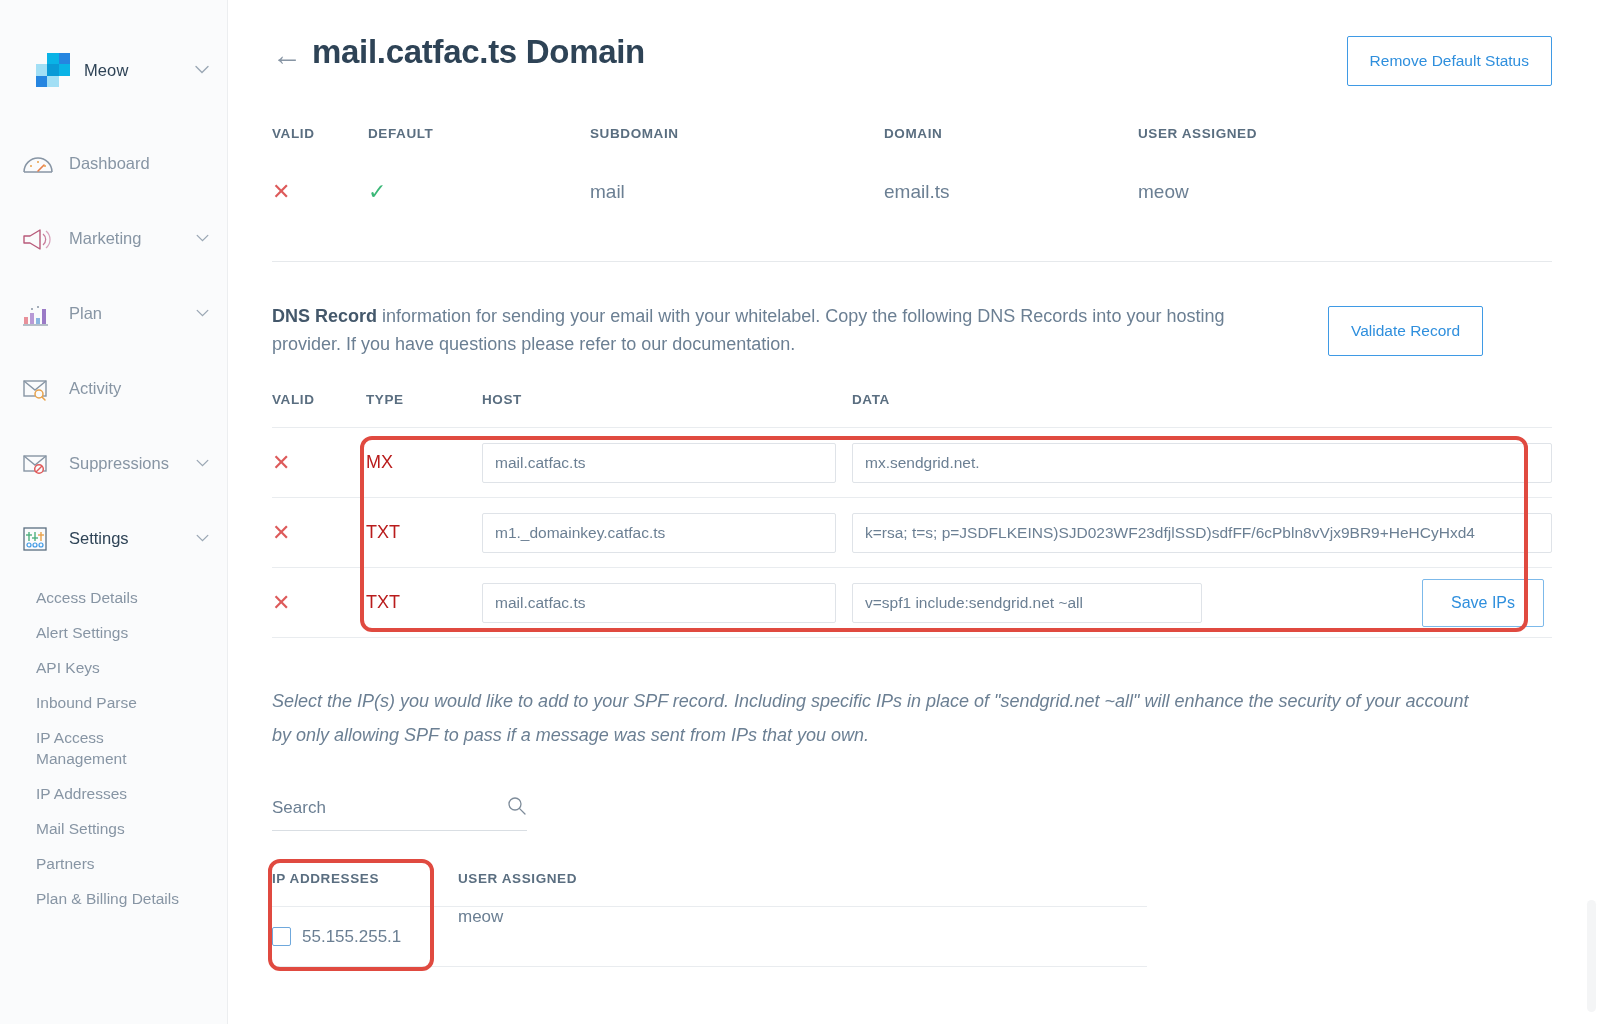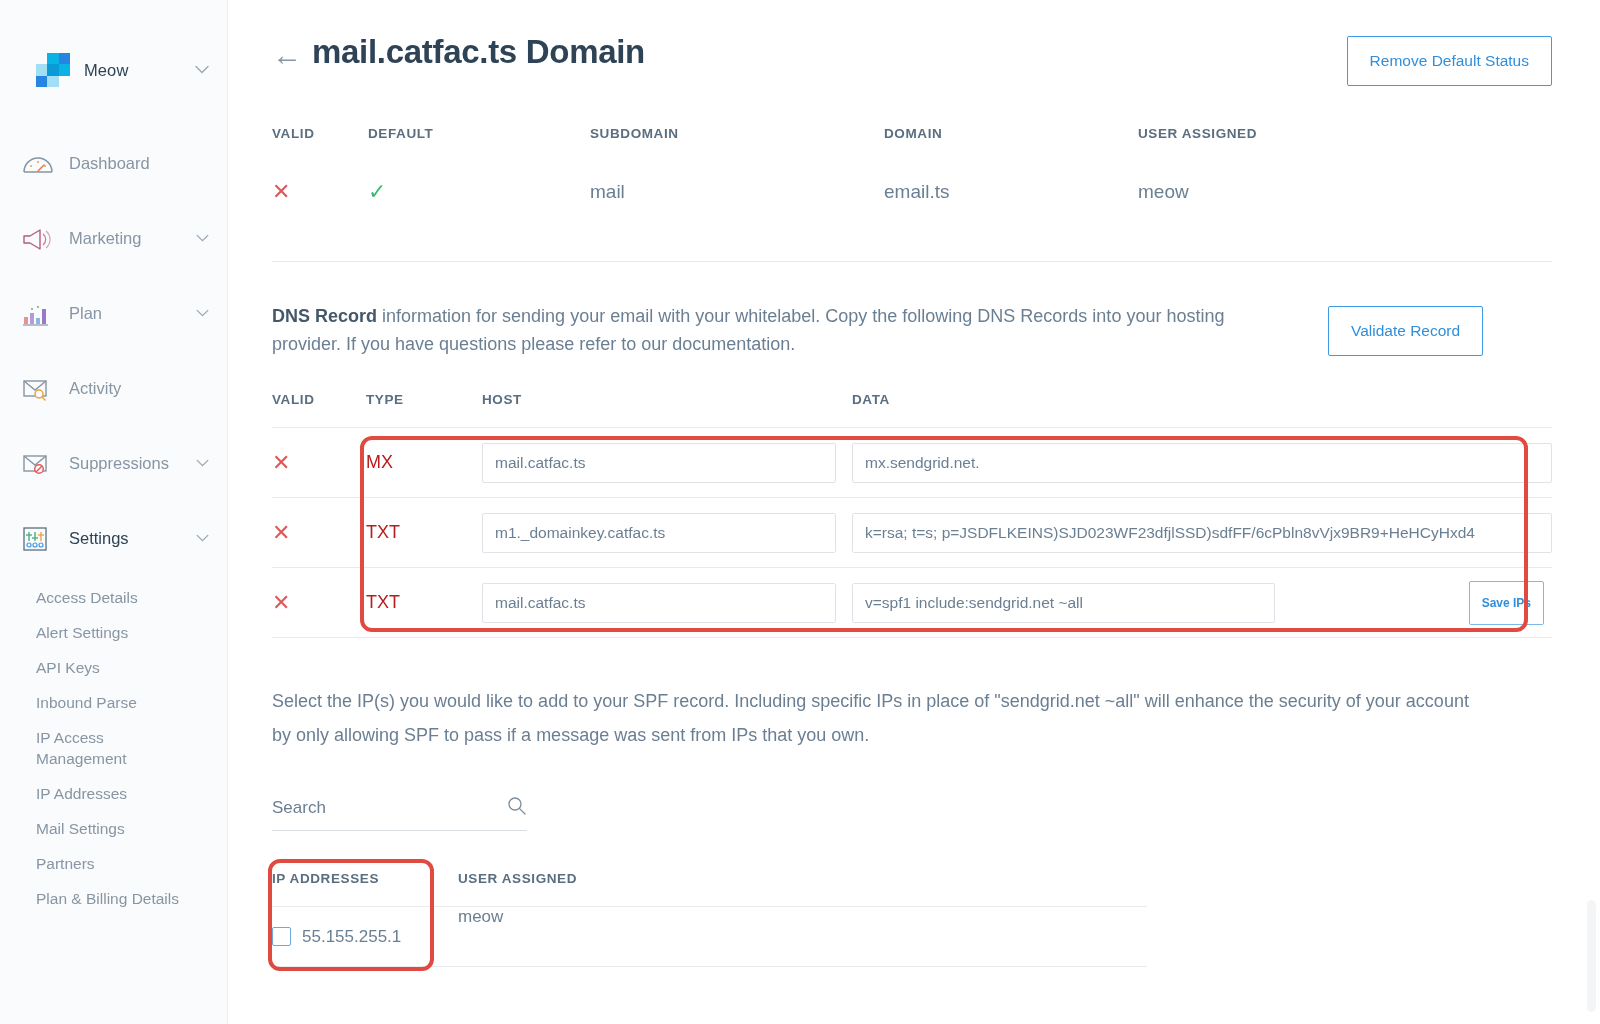--- a/index.html
+++ b/index.html
@@ -129,40 +129,41 @@
   }
   .dns-row .d-valid { display: flex; align-items: center; }
   .dns-row .d-type { font-size: 18px; color: #b91c1c; }
   .field {
     border: 1px solid #dfe3e8; background: #fff; border-radius: 2px;
     height: 40px; line-height: 38px; padding: 0 12px;
     font-size: 15.5px; color: #6b7f93; width: 354px;
     overflow: hidden; white-space: nowrap; font-family: "Liberation Sans", sans-serif;
   }
   .field.data { width: 100%; }
-  .field.data.short { width: 423px; }
+  .field.data.short { width: 350px; }
   .d-data.with-btn { display: flex; align-items: center; }
   .save-ips-wrap { margin-left: auto; padding-right: 8px; }
   .btn-save {
     background: #fff; border: 1px solid #7cb9ea; color: #2f8fdd;
-    font-size: 12px; border-radius: 2px; padding: 14px 12px;
-    cursor: pointer; font-family: "Liberation Sans", sans-serif; white-space: nowrap; font-weight: bold;
+    font-size: 16px; border-radius: 2px; padding: 14px 28px;
+    cursor: pointer; font-family: "Liberation Sans", sans-serif; white-space: nowrap;
   }
   .dns-bottom-line { border-top: 1px solid #e9ecef; }
 
   
   .hl {
     position: absolute; border: 4px solid #e04a40; border-radius: 12px;
     pointer-events: none; z-index: 5;
   }
 
   
   .spf-text {
     margin-top: 46px; font-size: 18px; line-height: 34px; color: #6b7f93;
     max-width: 1215px;
+    font-style: italic;
   }
 
   
   .search-wrap {
     margin-top: 44px; width: 255px; position: relative;
     border-bottom: 1px solid #d9dee3; padding-bottom: 10px;
     display: flex; align-items: center;
   }
   .search-input {
     border: none; outline: none; background: transparent;

